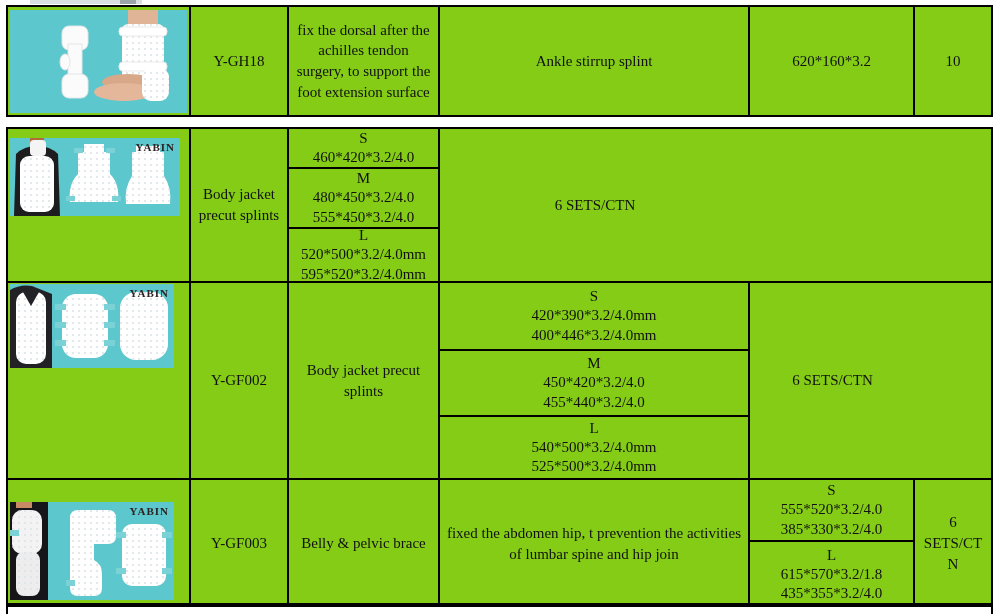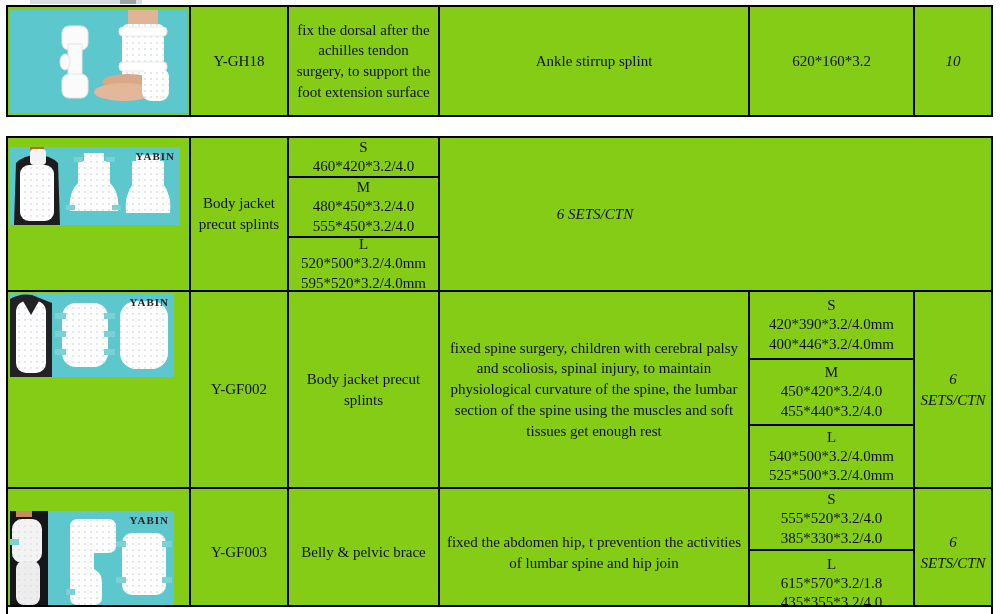--- a/index.html
+++ b/index.html
@@ -19,21 +19,21 @@
     display:grid;
     grid-template-columns:183px 98px 151px 310px 165px 1fr;
   }
   .prow + .prow { border-top:2px solid #000; }
   .cell {
     box-sizing:border-box; border-right:2px solid #000;
     display:flex; align-items:center; justify-content:center;
     text-align:center; padding:2px 5px; font-size:15px; line-height:1.38;
     overflow:hidden;
   }
-  .cell:last-child { border-right:none;font-style:italic; }
+  .cell:last-child { border-right:none; }
   .photo-cell { padding:0; align-items:flex-start; justify-content:flex-start; }
   .desc-cell { padding:2px 6px; }
   .qty-cell { overflow-wrap:anywhere; padding:2px 4px; }
 
   .size-col { flex-direction:column; align-items:stretch; padding:0; }
   .size-sub {
     box-sizing:border-box; border-bottom:2px solid #000;
     display:flex; flex-direction:column; justify-content:center; align-items:center;
     font-size:15px; line-height:1.28; overflow:hidden;
   }
@@ -103,21 +103,21 @@
         </div>
       <div class="cell">
           <span>620*160*3.2</span>
         </div>
       <div class="cell qty-cell">
           <span>10</span>
         </div>
     </div>
   </div>
 
-  <div class="ptable" style="top:127px; height:478px;margin-top:9px;">
+  <div class="ptable" style="top:127px; height:478px;">
 
     <div class="prow" style="height:152px;">
       <div class="cell photo-cell">
         <div class="photo" style="width:170px; height:78px; margin:9px 0 0 2px;">
           <svg width="170" height="78" viewBox="0 0 170 78">
             <defs>
               <pattern id="h2" width="6" height="6" patternUnits="userSpaceOnUse">
                 <circle cx="3" cy="3" r="1.1" fill="#dde3e6"></circle>
               </pattern>
             </defs>
@@ -193,23 +193,20 @@
           </svg>
           <span class="watermark">YABIN</span>
         </div>
       </div>
       <div class="cell">
           <span>Y-GF002</span>
         </div>
       <div class="cell">
           <span>Body jacket precut splints</span>
         </div>
-      <div class="cell desc-cell">
-          <span>fixed spine surgery, children with cerebral palsy and scoliosis, spinal injury, to maintain physiological curvature of the spine, the lumbar section of the spine using the muscles and soft tissues get enough rest</span>
-        </div>
       <div class="cell size-col">
         <div class="size-sub" style="height:68px;">
           <div class="sline">S</div>
           <div class="sline">420*390*3.2/4.0mm</div>
           <div class="sline">400*446*3.2/4.0mm</div>
         </div>
         <div class="size-sub" style="height:66px;">
           <div class="sline">M</div>
           <div class="sline">450*420*3.2/4.0</div>
           <div class="sline">455*440*3.2/4.0</div>

